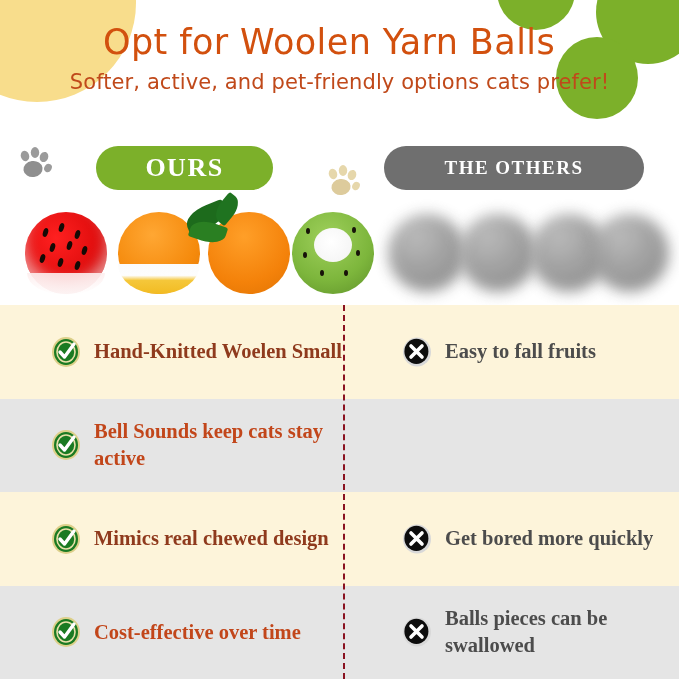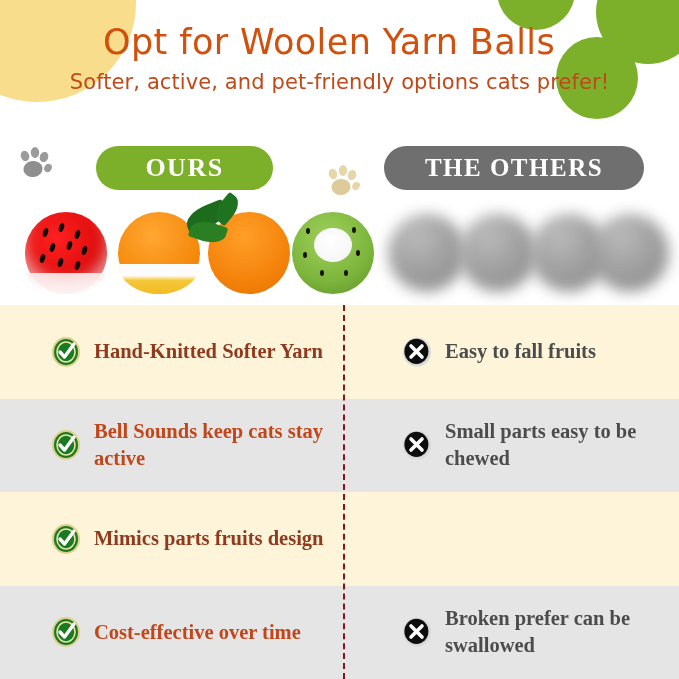--- a/index.html
+++ b/index.html
@@ -99,21 +99,21 @@
   .pill-ours {
     left: 96px; top: 24px;
     width: 177px; height: 44px;
     background: #7cb02a;
     font-size: 26px;
   }
   .pill-others {
     left: 384px; top: 24px;
     width: 260px; height: 44px;
     background: #6f6f6f;
-    font-size: 25px;
+    font-size: 19px;
   }
   .paw {
     position: absolute;
     width: 44px; height: 44px;
   }
   .paw-gray { left: 14px; top: 22px; }
   .paw-beige { left: 322px; top: 40px; }
 
   
   .product-strip {
@@ -350,21 +350,21 @@
     <div class="crow odd">
       <div class="cell cell-left">
         <span class="icon-wrap">
           <svg viewBox="0 0 32 32" width="32" height="32">
             <ellipse cx="16" cy="16" rx="14" ry="15" fill="#ddd08a"></ellipse>
             <ellipse cx="16" cy="16" rx="12" ry="13" fill="#1a7a22"></ellipse>
             <ellipse cx="16" cy="16" rx="9" ry="10" fill="none" stroke="#e8e0a8" stroke-width="1.6"></ellipse>
             <path d="M10 16 L14.5 21 L24 8" fill="none" stroke="#ffffff" stroke-width="3.4" stroke-linecap="round" stroke-linejoin="round"></path>
           </svg>
         </span>
-        <span class="ctext ctext-ours">Hand-Knitted Softer Yarn</span>
+        <span class="ctext ctext-ours">Hand-Knitted Woelen Small</span>
       </div>
       <div class="cell cell-right">
         <span class="icon-wrap">
           <svg viewBox="0 0 32 32" width="32" height="32">
             <ellipse cx="16" cy="16" rx="14" ry="14.6" fill="#d8d8d8"></ellipse>
             <ellipse cx="15.4" cy="15.4" rx="12" ry="12.6" fill="#0d0d0d"></ellipse>
             <path d="M10 10 L21 21 M21 10 L10 21" stroke="#ffffff" stroke-width="3.6" stroke-linecap="round"></path>
           </svg>
         </span>
         <span class="ctext ctext-others">Easy to fall fruits</span>
@@ -376,43 +376,43 @@
         <span class="icon-wrap">
           <svg viewBox="0 0 32 32" width="32" height="32">
             <ellipse cx="16" cy="16" rx="14" ry="15" fill="#ddd08a"></ellipse>
             <ellipse cx="16" cy="16" rx="12" ry="13" fill="#1a7a22"></ellipse>
             <ellipse cx="16" cy="16" rx="9" ry="10" fill="none" stroke="#e8e0a8" stroke-width="1.6"></ellipse>
             <path d="M10 16 L14.5 21 L24 8" fill="none" stroke="#ffffff" stroke-width="3.4" stroke-linecap="round" stroke-linejoin="round"></path>
           </svg>
         </span>
         <span class="ctext ctext-ours">Bell Sounds keep cats stay active</span>
       </div>
-      <div class="cell cell-right">
-        <span class="icon-wrap">
-          <svg viewBox="0 0 32 32" width="32" height="32">
-            <ellipse cx="16" cy="16" rx="14" ry="14.6" fill="#d8d8d8"></ellipse>
-            <ellipse cx="15.4" cy="15.4" rx="12" ry="12.6" fill="#0d0d0d"></ellipse>
-            <path d="M10 10 L21 21 M21 10 L10 21" stroke="#ffffff" stroke-width="3.6" stroke-linecap="round"></path>
-          </svg>
-        </span>
-        <span class="ctext ctext-others">Small parts easy to be chewed</span>
-      </div>
     </div>
 
     <div class="crow odd">
       <div class="cell cell-left">
         <span class="icon-wrap">
           <svg viewBox="0 0 32 32" width="32" height="32">
             <ellipse cx="16" cy="16" rx="14" ry="15" fill="#ddd08a"></ellipse>
             <ellipse cx="16" cy="16" rx="12" ry="13" fill="#1a7a22"></ellipse>
             <ellipse cx="16" cy="16" rx="9" ry="10" fill="none" stroke="#e8e0a8" stroke-width="1.6"></ellipse>
             <path d="M10 16 L14.5 21 L24 8" fill="none" stroke="#ffffff" stroke-width="3.4" stroke-linecap="round" stroke-linejoin="round"></path>
           </svg>
         </span>
-        <span class="ctext ctext-ours">Mimics parts fruits design</span>
+        <span class="ctext ctext-ours">Mimics real chewed design</span>
+      </div>
+      <div class="cell cell-right">
+        <span class="icon-wrap">
+          <svg viewBox="0 0 32 32" width="32" height="32">
+            <ellipse cx="16" cy="16" rx="14" ry="14.6" fill="#d8d8d8"></ellipse>
+            <ellipse cx="15.4" cy="15.4" rx="12" ry="12.6" fill="#0d0d0d"></ellipse>
+            <path d="M10 10 L21 21 M21 10 L10 21" stroke="#ffffff" stroke-width="3.6" stroke-linecap="round"></path>
+          </svg>
+        </span>
+        <span class="ctext ctext-others">Get bored more quickly</span>
       </div>
     </div>
 
     <div class="crow even">
       <div class="cell cell-left">
         <span class="icon-wrap">
           <svg viewBox="0 0 32 32" width="32" height="32">
             <ellipse cx="16" cy="16" rx="14" ry="15" fill="#ddd08a"></ellipse>
             <ellipse cx="16" cy="16" rx="12" ry="13" fill="#1a7a22"></ellipse>
             <ellipse cx="16" cy="16" rx="9" ry="10" fill="none" stroke="#e8e0a8" stroke-width="1.6"></ellipse>
@@ -422,20 +422,20 @@
         <span class="ctext ctext-ours">Cost-effective over time</span>
       </div>
       <div class="cell cell-right">
         <span class="icon-wrap">
           <svg viewBox="0 0 32 32" width="32" height="32">
             <ellipse cx="16" cy="16" rx="14" ry="14.6" fill="#d8d8d8"></ellipse>
             <ellipse cx="15.4" cy="15.4" rx="12" ry="12.6" fill="#0d0d0d"></ellipse>
             <path d="M10 10 L21 21 M21 10 L10 21" stroke="#ffffff" stroke-width="3.6" stroke-linecap="round"></path>
           </svg>
         </span>
-        <span class="ctext ctext-others">Broken prefer can be swallowed</span>
+        <span class="ctext ctext-others">Balls pieces can be swallowed</span>
       </div>
     </div>
 
     <div class="divider"></div>
   </div>
 
 </div>
 
 </body></html>

